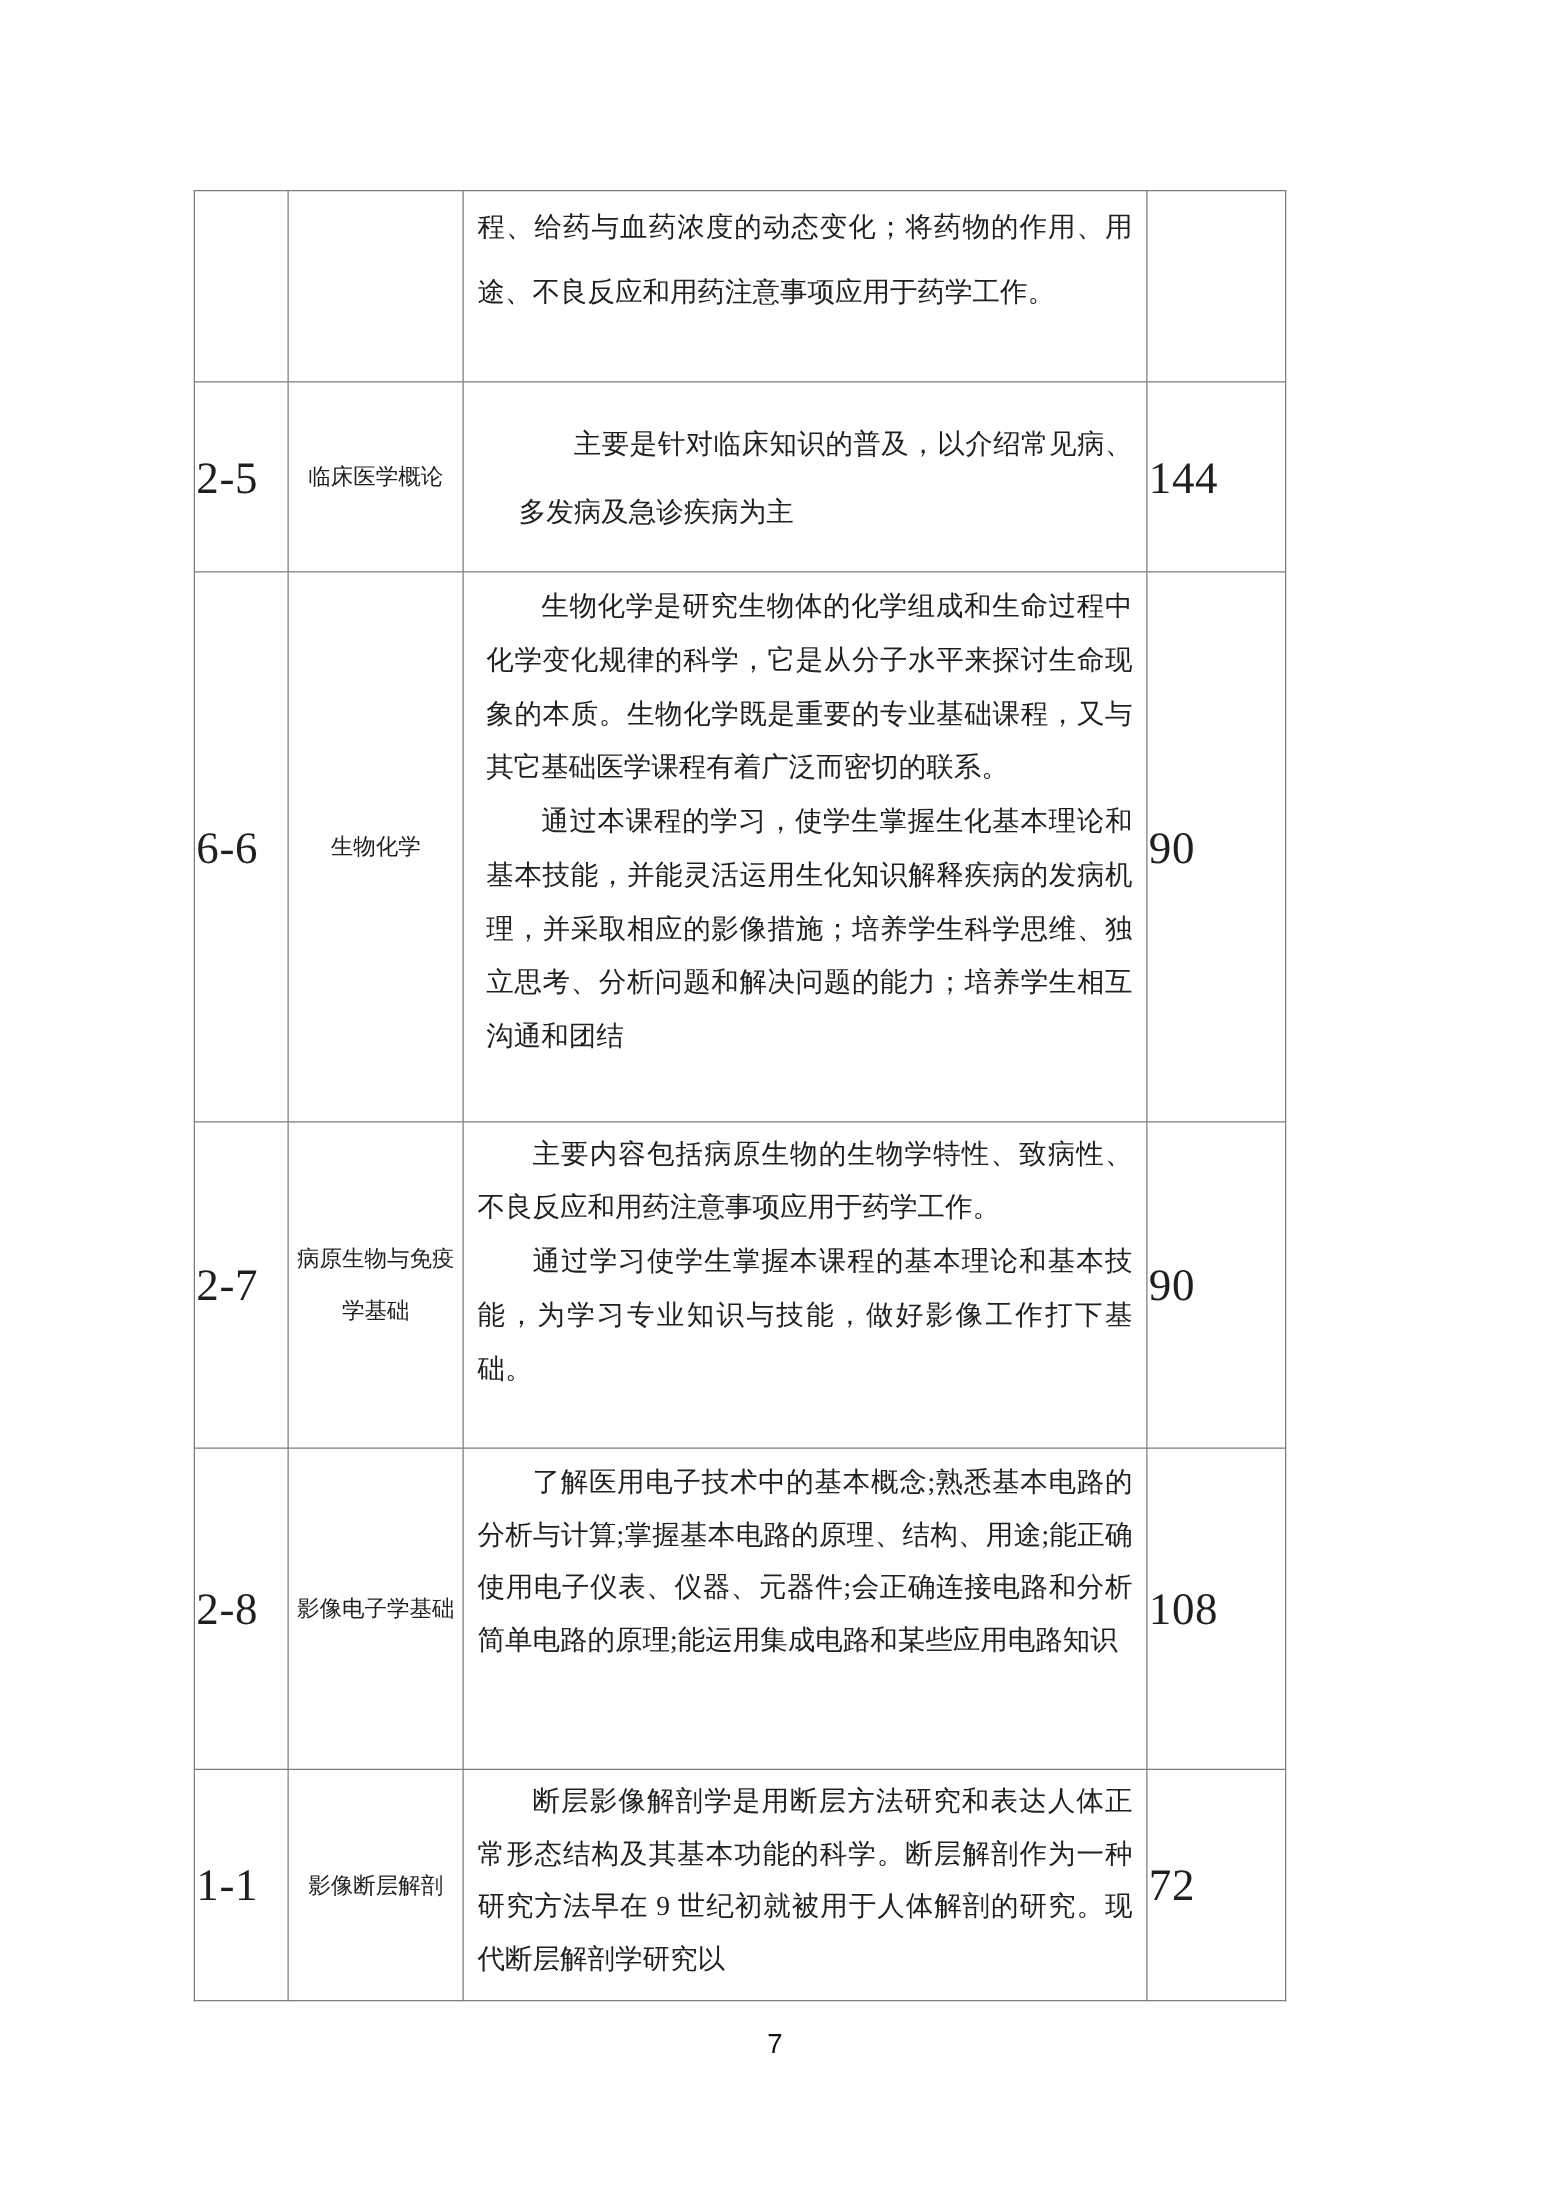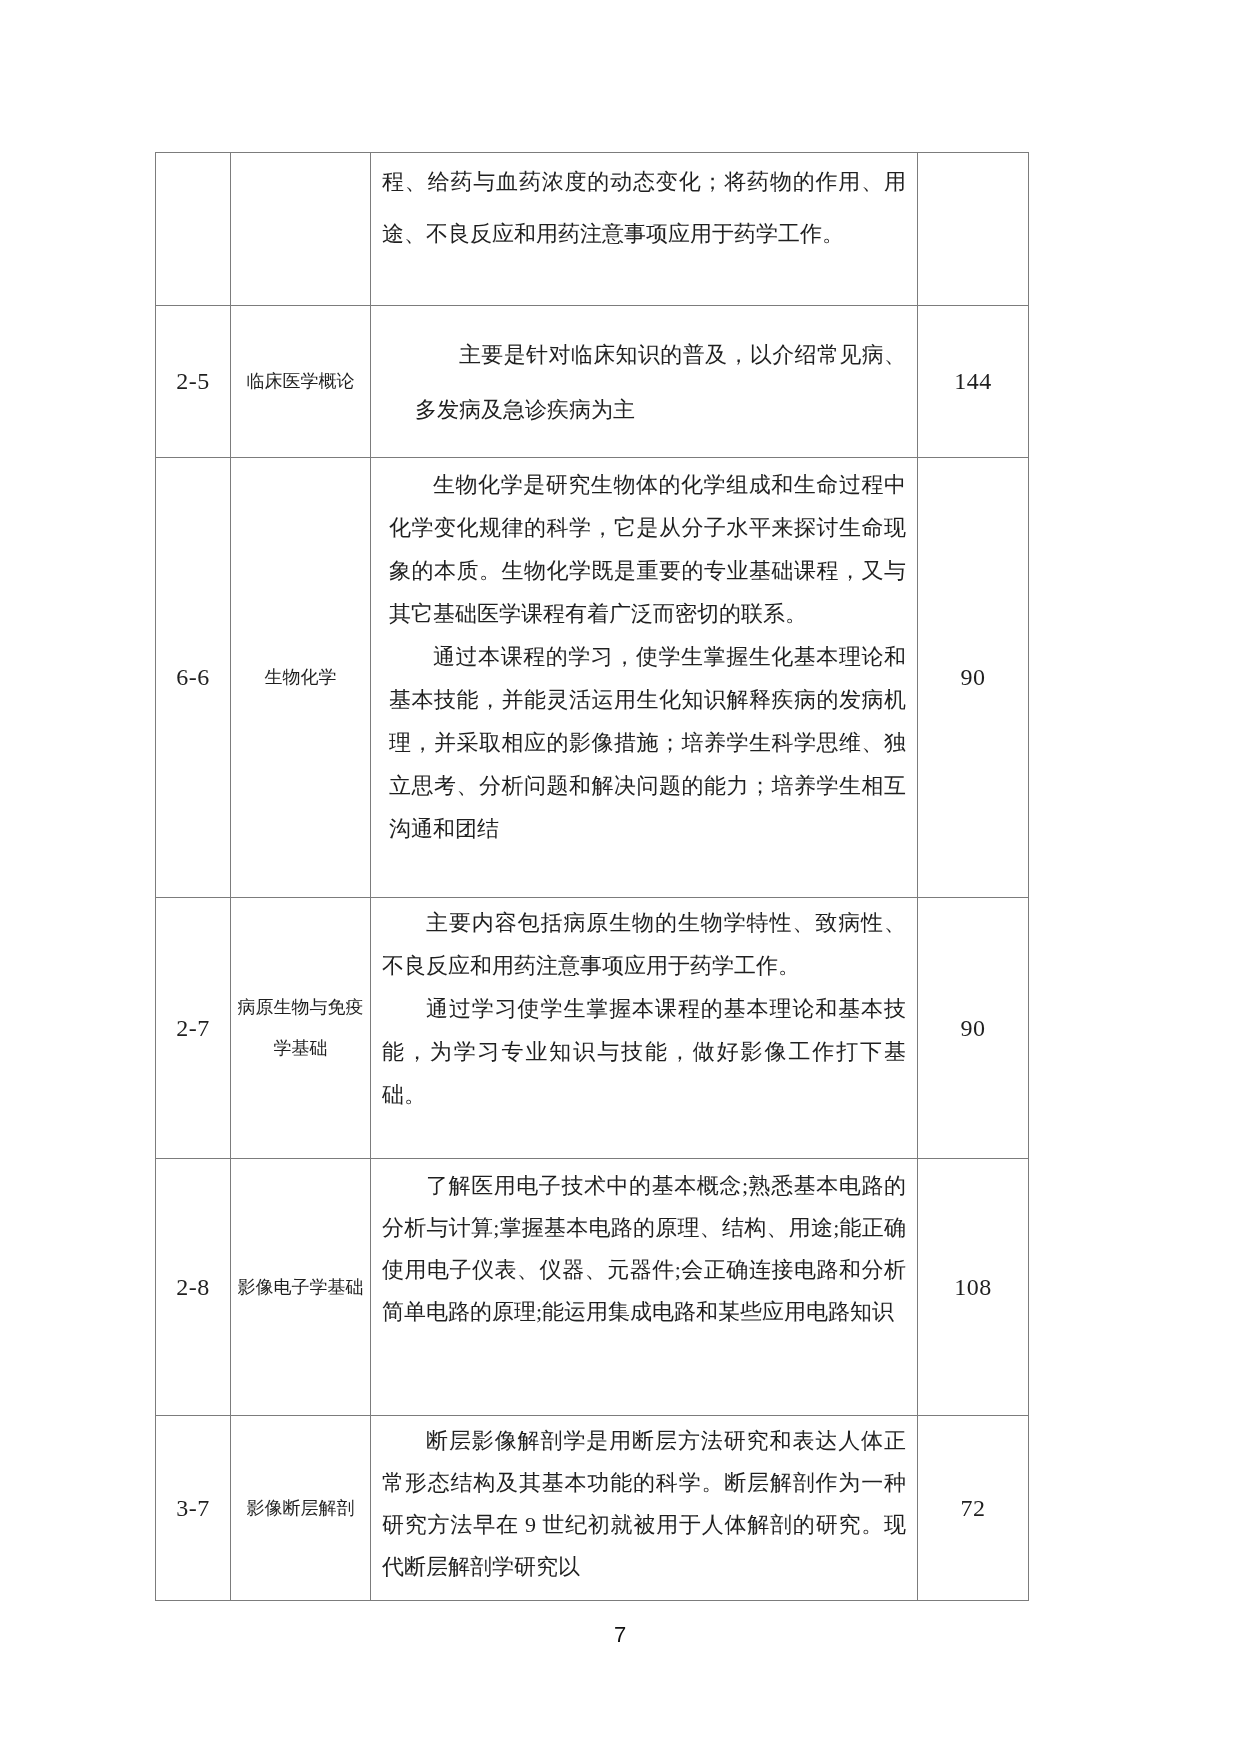--- a/index.html
+++ b/index.html
@@ -27,23 +27,23 @@
     border:1px solid #7c7c7c;
     overflow:hidden;
   }
   tr.r0{height:153px;}
   tr.r1{height:152px;}
   tr.r2{height:440px;}
   tr.r3{height:261px;}
   tr.r4{height:257px;}
   tr.r5{height:185px;}
   td.code-cell,td.hours-cell{
-    text-align:center;
+    text-align:left;
     vertical-align:middle;
-    font-size:24px;
+    font-size:36px;
     letter-spacing:0.5px;
   }
   td.name-cell{
     text-align:center;
     vertical-align:middle;
     font-size:18px;
     line-height:41px;
     padding:0 3px;
   }
   td.desc-cell{
@@ -124,21 +124,21 @@
       <tr class="r4">
         <td class="code-cell">2-8</td>
         <td class="name-cell">影像电子学基础</td>
         <td class="desc-cell">
           <p>了解医用电子技术中的基本概念;熟悉基本电路的分析与计算;掌握基本电路的原理、结构、用途;能正确使用电子仪表、仪器、元器件;会正确连接电路和分析简单电路的原理;能运用集成电路和某些应用电路知识</p>
         </td>
         <td class="hours-cell">108</td>
       </tr>
 
       <tr class="r5">
-        <td class="code-cell">3-7</td>
+        <td class="code-cell">1-1</td>
         <td class="name-cell">影像断层解剖</td>
         <td class="desc-cell">
           <p>断层影像解剖学是用断层方法研究和表达人体正常形态结构及其基本功能的科学。断层解剖作为一种研究方法早在 9 世纪初就被用于人体解剖的研究。现代断层解剖学研究以</p>
         </td>
         <td class="hours-cell">72</td>
       </tr>
     </tbody>
   </table>
 
   <div class="page-footer">7</div>

